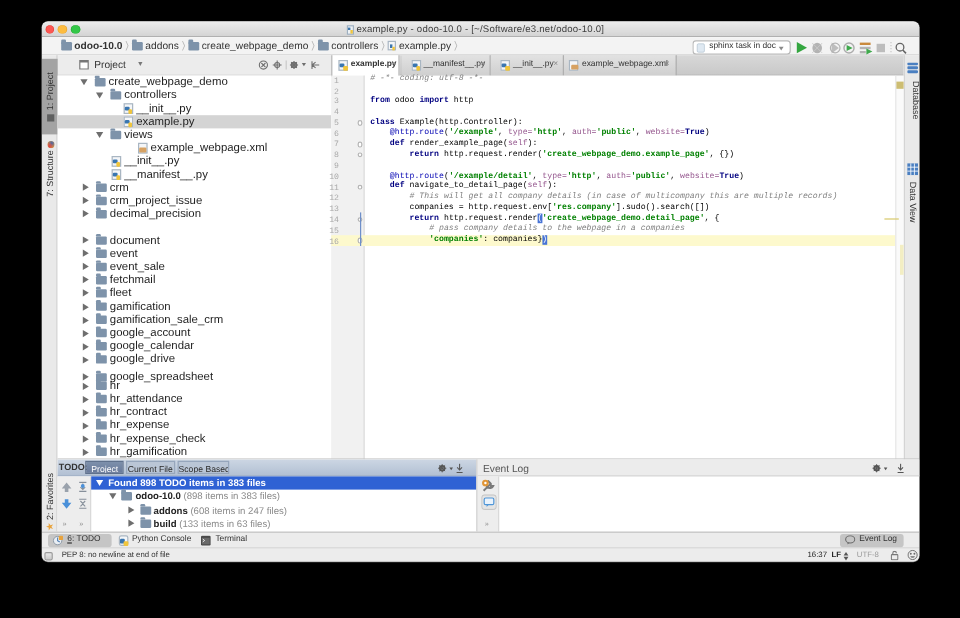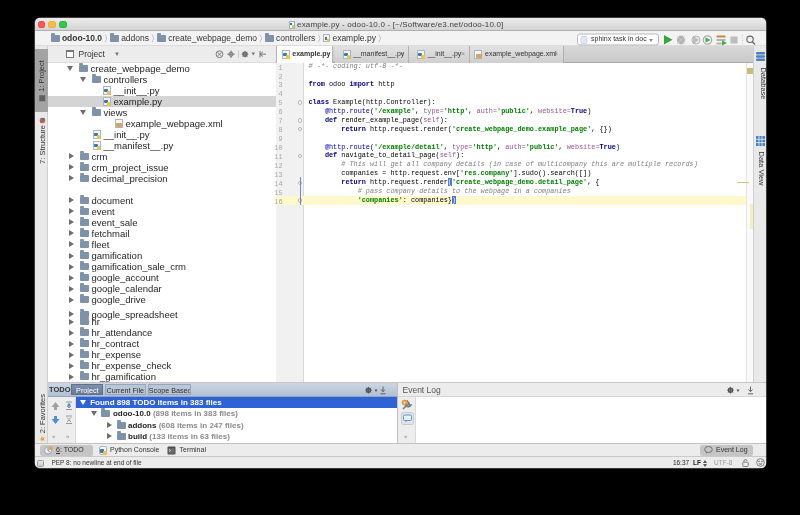--- a/index.html
+++ b/index.html
@@ -46,21 +46,21 @@
 .d{color:#0000b2}
 .p{color:#94558d}
 .m{background:#4874d6;color:#fff}
 .fc{position:absolute;width:4.5px;height:4.5px;border:0.8px solid #b5b5b5;border-radius:50%;background:#fff}
 
 #todo{position:absolute;left:13px;top:365px;width:348.5px;height:60.5px;background:#fff}
 #thead{position:absolute;left:13px;top:365px;width:348.5px;height:14px;background:linear-gradient(#ccd6e3,#b2c0d3);border-bottom:1px solid #93a5bd}
 .ttab{position:absolute;top:1px;height:11.5px;line-height:11.5px;font-size:7.2px;text-align:center;white-space:nowrap;overflow:hidden}
 #ttool{position:absolute;left:13px;top:379px;width:28px;height:46.5px;background:#ededed;border-right:1px solid #d9d9d9}
 .trow2{position:absolute;height:11.3px;font-size:8px;color:#222;white-space:nowrap;display:flex;align-items:center}
-.cnt{color:#8a8a8a;font-weight:bold}
+.cnt{color:#8a8a8a;font-weight:normal}
 
 #elog{position:absolute;left:361.5px;top:365px;width:369.5px;height:60.5px;background:#fff;border-left:1px solid #c0c0c0}
 #ehead{position:absolute;left:0;top:0;width:369.5px;height:14px;background:#ececec;border-bottom:1px solid #d6d6d6;font-size:8.5px;color:#555;line-height:14px}
 #etool{position:absolute;left:0;top:14px;width:18px;height:46.5px;background:#ededed;border-right:1px solid #d9d9d9}
 
 #bbar{position:absolute;left:0;top:425.5px;width:731px;height:12.5px;background:#ececec;border-top:1px solid #c3c3c3;font-size:7px;color:#333}
 #sbar{position:absolute;left:0;top:438px;width:731px;height:12px;background:#ececec;border-top:1px solid #c9c9c9;font-size:6.5px;color:#333;border-radius:0 0 5px 5px}
 .bbtn{position:absolute;top:1px;height:10.5px;line-height:10.5px;white-space:nowrap;display:flex;align-items:center}
 </style></head><body>
 <div id="win">

